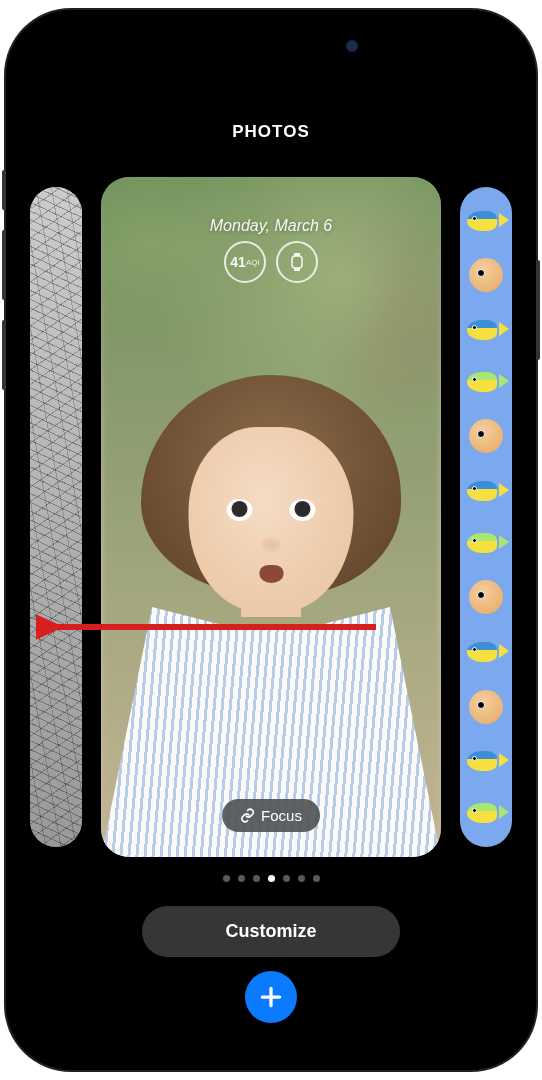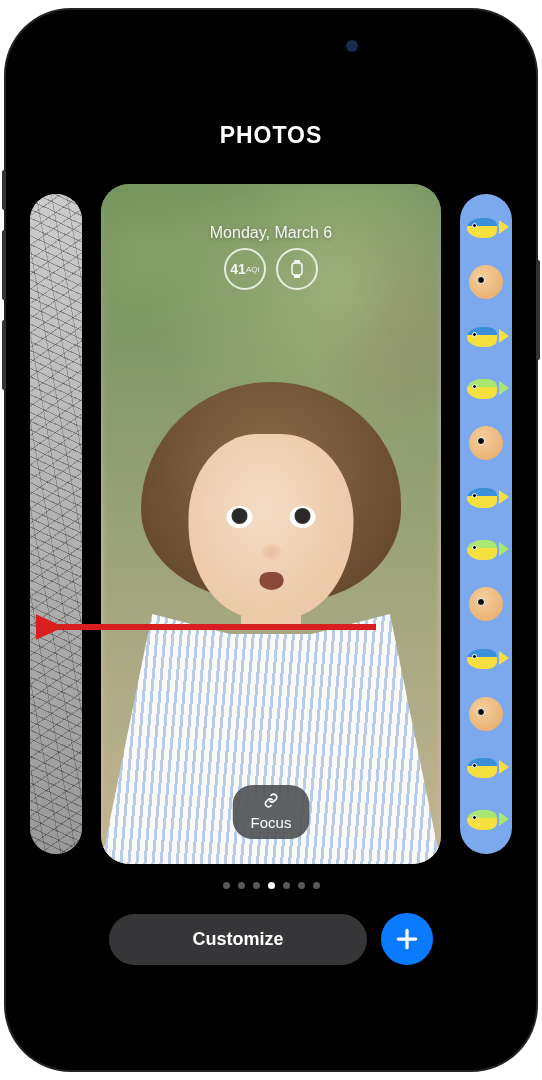--- a/index.html
+++ b/index.html
@@ -59,21 +59,21 @@
       background: #1a2a4a;
       border-radius: 50%;
     }
     .content {
       position: absolute;
       inset: 0;
       padding-top: 100px;
     }
     .header-title {
       color: #fff;
-      font-size: 23px;
+      font-size: 17px;
       font-weight: 600;
       text-align: center;
       letter-spacing: 1px;
       margin-bottom: 35px;
     }
     .carousel {
       position: relative;
       height: 680px;
       display: flex;
       align-items: center;
@@ -208,20 +208,21 @@
       left: 0;
       right: 0;
       text-align: center;
       color: rgba(255,255,255,0.92);
       z-index: 5;
     }
     .ls-date {
       font-size: 16px;
       font-weight: 500;
       text-shadow: 0 1px 4px rgba(0,0,0,0.3);
+      font-style: italic;
     }
     .ls-time {
       font-size: 78px;
       font-weight: 600;
       line-height: 1;
       letter-spacing: -2px;
       margin-top: -2px;
       text-shadow: 0 2px 8px rgba(0,0,0,0.3);
     }
     .ls-widgets {
@@ -253,21 +254,20 @@
       backdrop-filter: blur(10px);
       color: #fff;
       padding: 8px 18px;
       border-radius: 20px;
       display: flex;
       align-items: center;
       gap: 6px;
       font-size: 15px;
       font-weight: 500;
       z-index: 6;
-      flex-direction: column;
     }
     .wallpaper-right {
       width: 52px;
       height: 660px;
       background: #7ca8ed;
       position: absolute;
       right: 12px;
       display: flex;
       flex-direction: column;
       justify-content: space-around;
@@ -331,20 +331,21 @@
       background: rgba(255,255,255,0.35);
     }
     .dot.active { background: #fff; }
     .bottom-bar {
       display: flex;
       justify-content: center;
       align-items: center;
       gap: 14px;
       margin-top: 24px;
       padding: 0 40px;
+      flex-direction: column;
     }
     .customize-btn {
       background: rgba(75,75,78,0.72);
       color: #fff;
       font-size: 18px;
       font-weight: 600;
       padding: 15px 0;
       border-radius: 26px;
       width: 258px;
       text-align: center;

